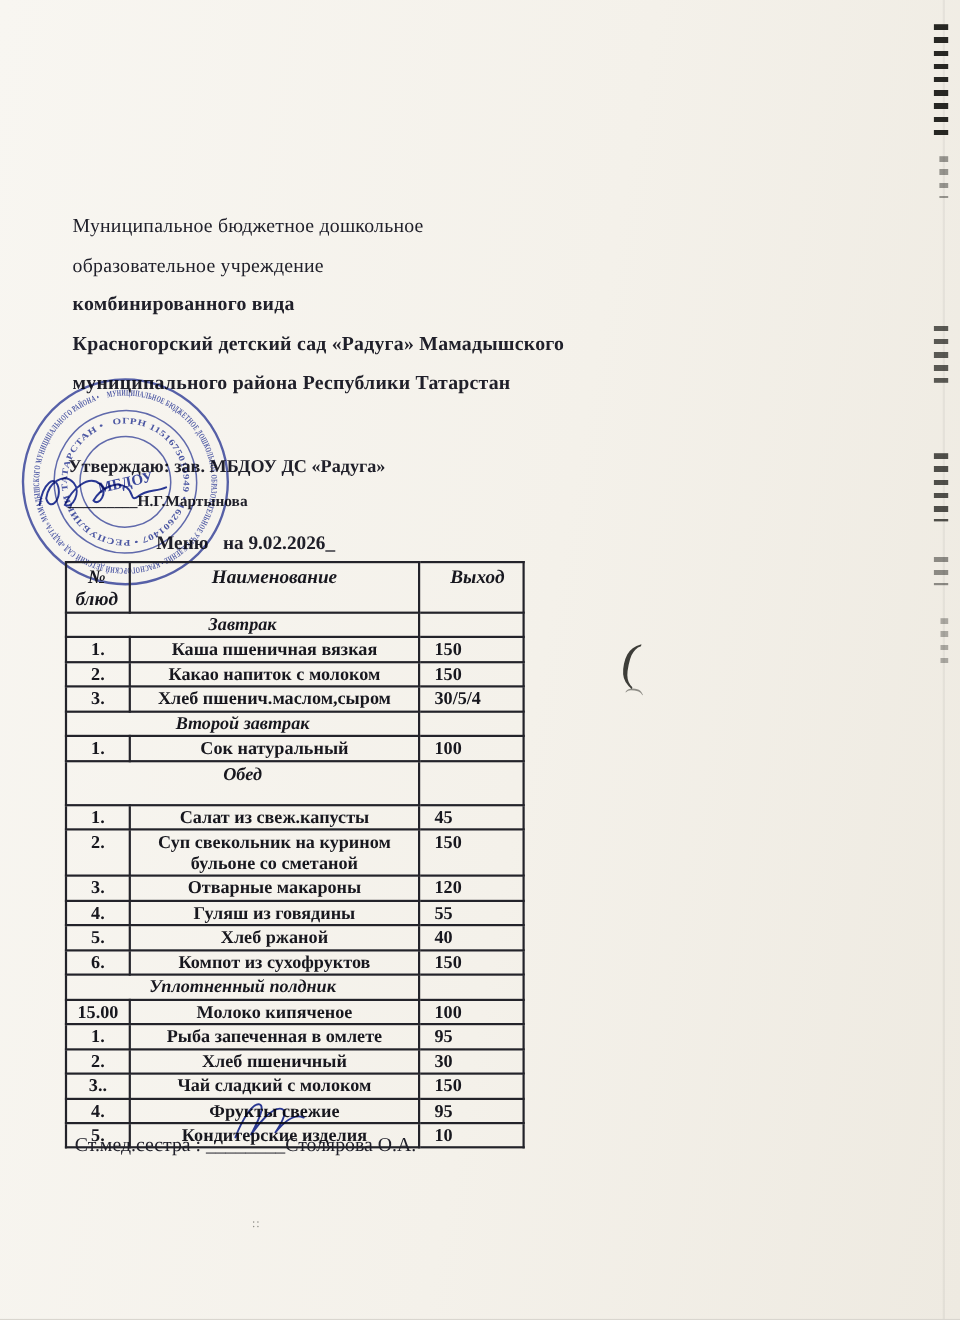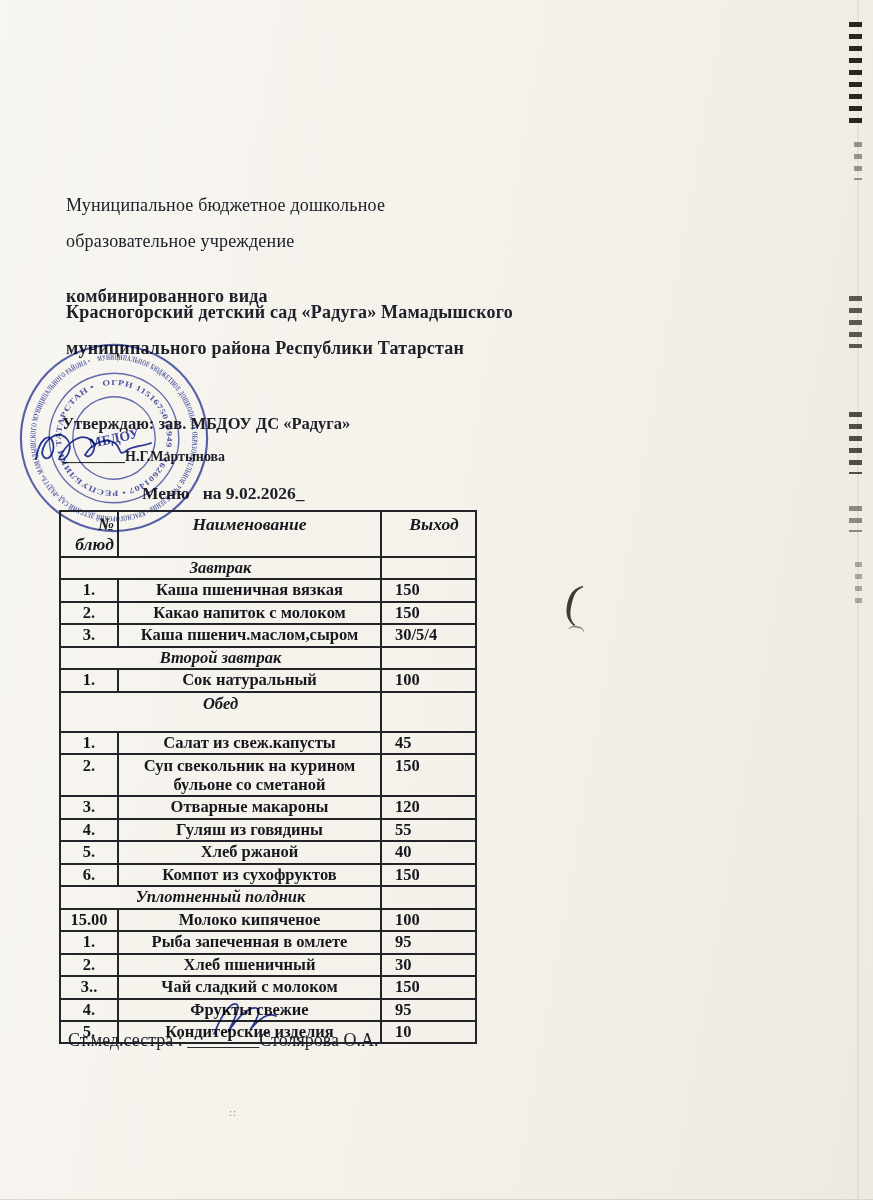--- a/index.html
+++ b/index.html
@@ -7,40 +7,40 @@
   html,body { background:#d9d6cf; }
   body { font-family:"Liberation Serif","DejaVu Serif",serif; }
   .page {
     position:relative; width:873px; height:1199px; margin:0 auto;
     background:linear-gradient(100deg,#f8f6f1 0%,#f4f1ea 55%,#eeeae1 100%);
     overflow:hidden; color:#20202a;
   }
   
   .hl { position:absolute; left:66px; font-size:18px; letter-spacing:.2px; white-space:pre; }
   .hl.b { font-weight:700; }
-  .hl0 { top:195px; } .hl1 { top:231px; } .hl2 { top:266px;margin-top:20px; }
+  .hl0 { top:195px; } .hl1 { top:231px; } .hl2 { top:266px; }
   .hl3 { top:302px; } .hl4 { top:338px; }
 
   .approve   { position:absolute; left:62px;  top:414px; font-size:16.5px; font-weight:700; white-space:pre; }
   .sign-line { position:absolute; left:62px;  top:449px; font-size:14px; font-weight:700; white-space:pre; }
   .menu-title{ position:absolute; left:142px; top:483px; font-size:17.5px; font-weight:700; white-space:pre; }
 
   
   .menu-table {
     position:absolute; left:59px; top:510px; width:416px;
     border-collapse:collapse; table-layout:fixed;
     font-weight:700; color:#17171e; font-size:16.5px; line-height:1.12;
   }
   .menu-table col.c-num { width:58px; }
   .menu-table col.c-name{ width:263px; }
   .menu-table col.c-out { width:95px; }
   .menu-table th, .menu-table td { border:2px solid #23232a; padding:1px 3px; }
   .menu-table thead tr { height:46px; }
   .menu-table th { font-style:italic; font-size:17.5px; text-align:center; vertical-align:top; padding-top:3px; }
-  .menu-table th.th-num { text-align:right; padding-left:1px; }
+  .menu-table th.th-num { text-align:center; padding-left:1px; }
   .menu-table th.th-out { text-align:center; padding-left:14px; }
   .menu-table tbody tr { height:21px; }
   .menu-table td.num { text-align:center; }
   .menu-table td.name{ text-align:center; }
   .menu-table td.out { text-align:left; padding-left:13px; }
   .menu-table td.sec { font-style:italic; text-align:center; }
   .menu-table tr.va-top td { vertical-align:top; padding-top:2px; }
 
   .footer-line { position:absolute; left:68px; top:1030px; font-size:18px; white-space:pre; }
 
@@ -129,21 +129,21 @@
           <td class="name">Каша пшеничная  вязкая</td>
           <td class="out">150</td>
         </tr>
         <tr>
           <td class="num">2.</td>
           <td class="name">Какао  напиток с молоком</td>
           <td class="out">150</td>
         </tr>
         <tr>
           <td class="num">3.</td>
-          <td class="name">Каша пшенич.маслом,сыром</td>
+          <td class="name">Хлеб пшенич.маслом,сыром</td>
           <td class="out">30/5/4</td>
         </tr>
         <tr>
           <td class="sec" colspan="2">Второй завтрак</td>
           <td class="out"></td>
         </tr>
         <tr>
           <td class="num">1.</td>
           <td class="name">Сок натуральный</td>
           <td class="out">100</td>

